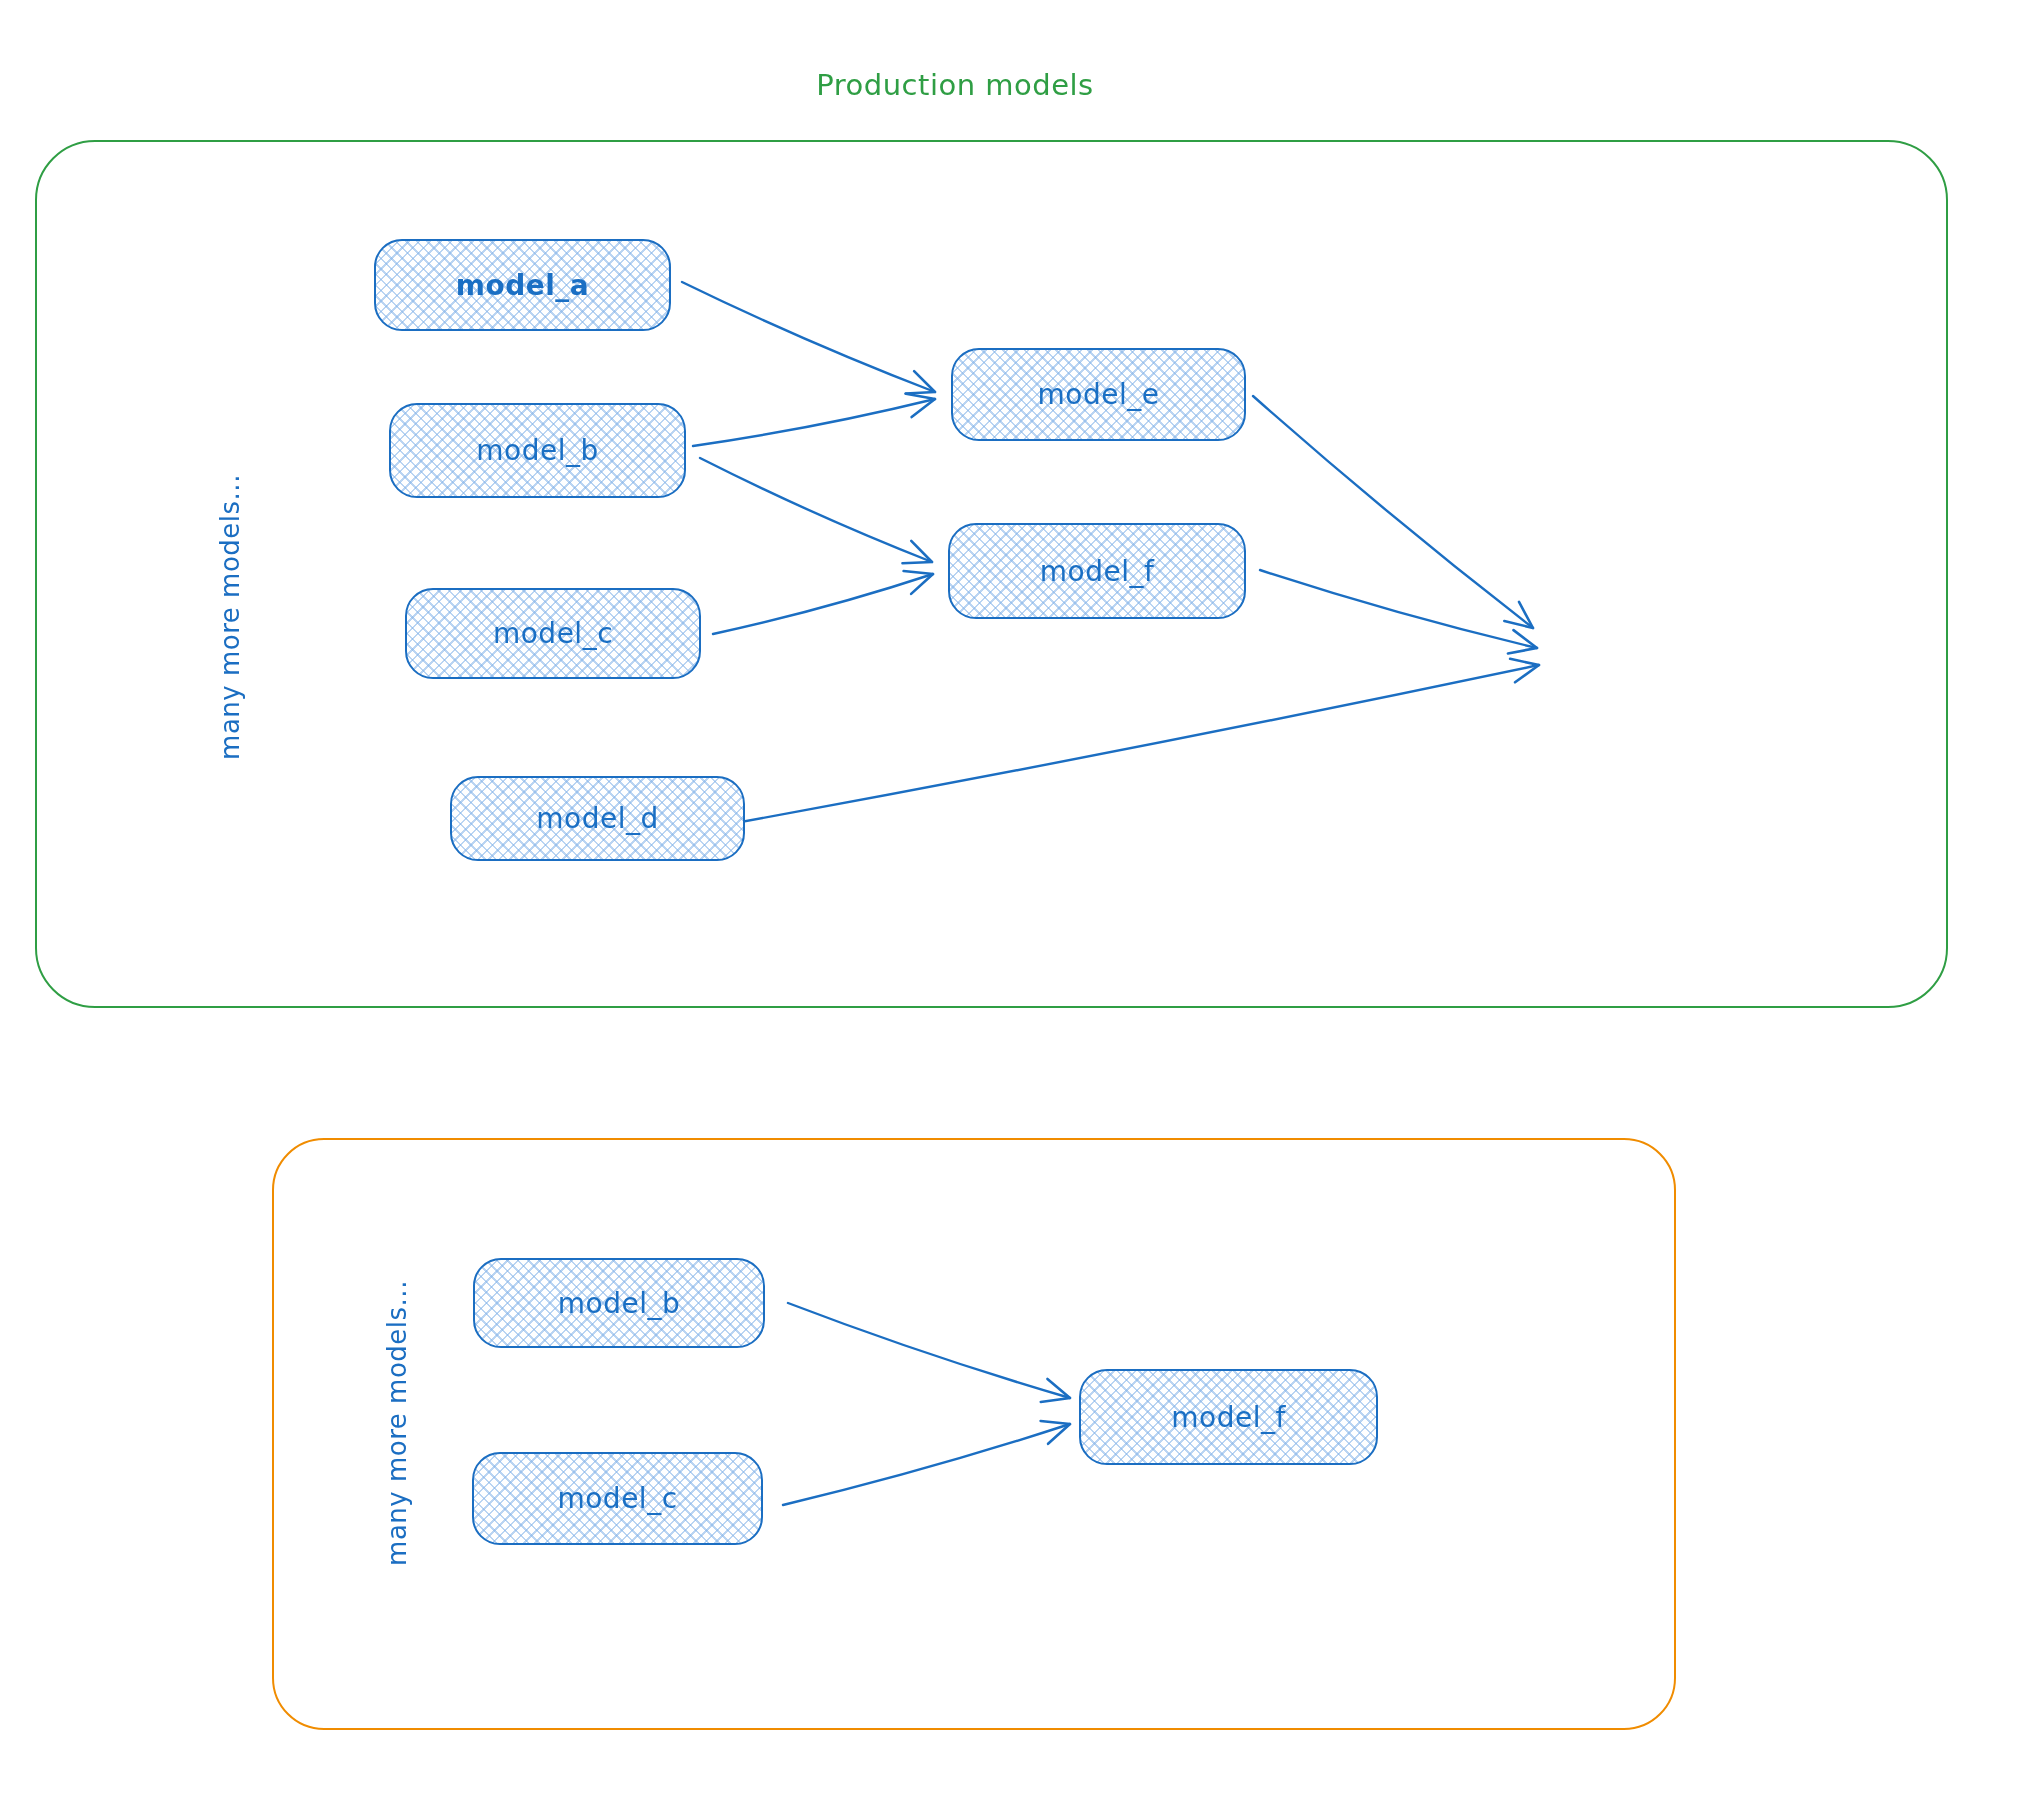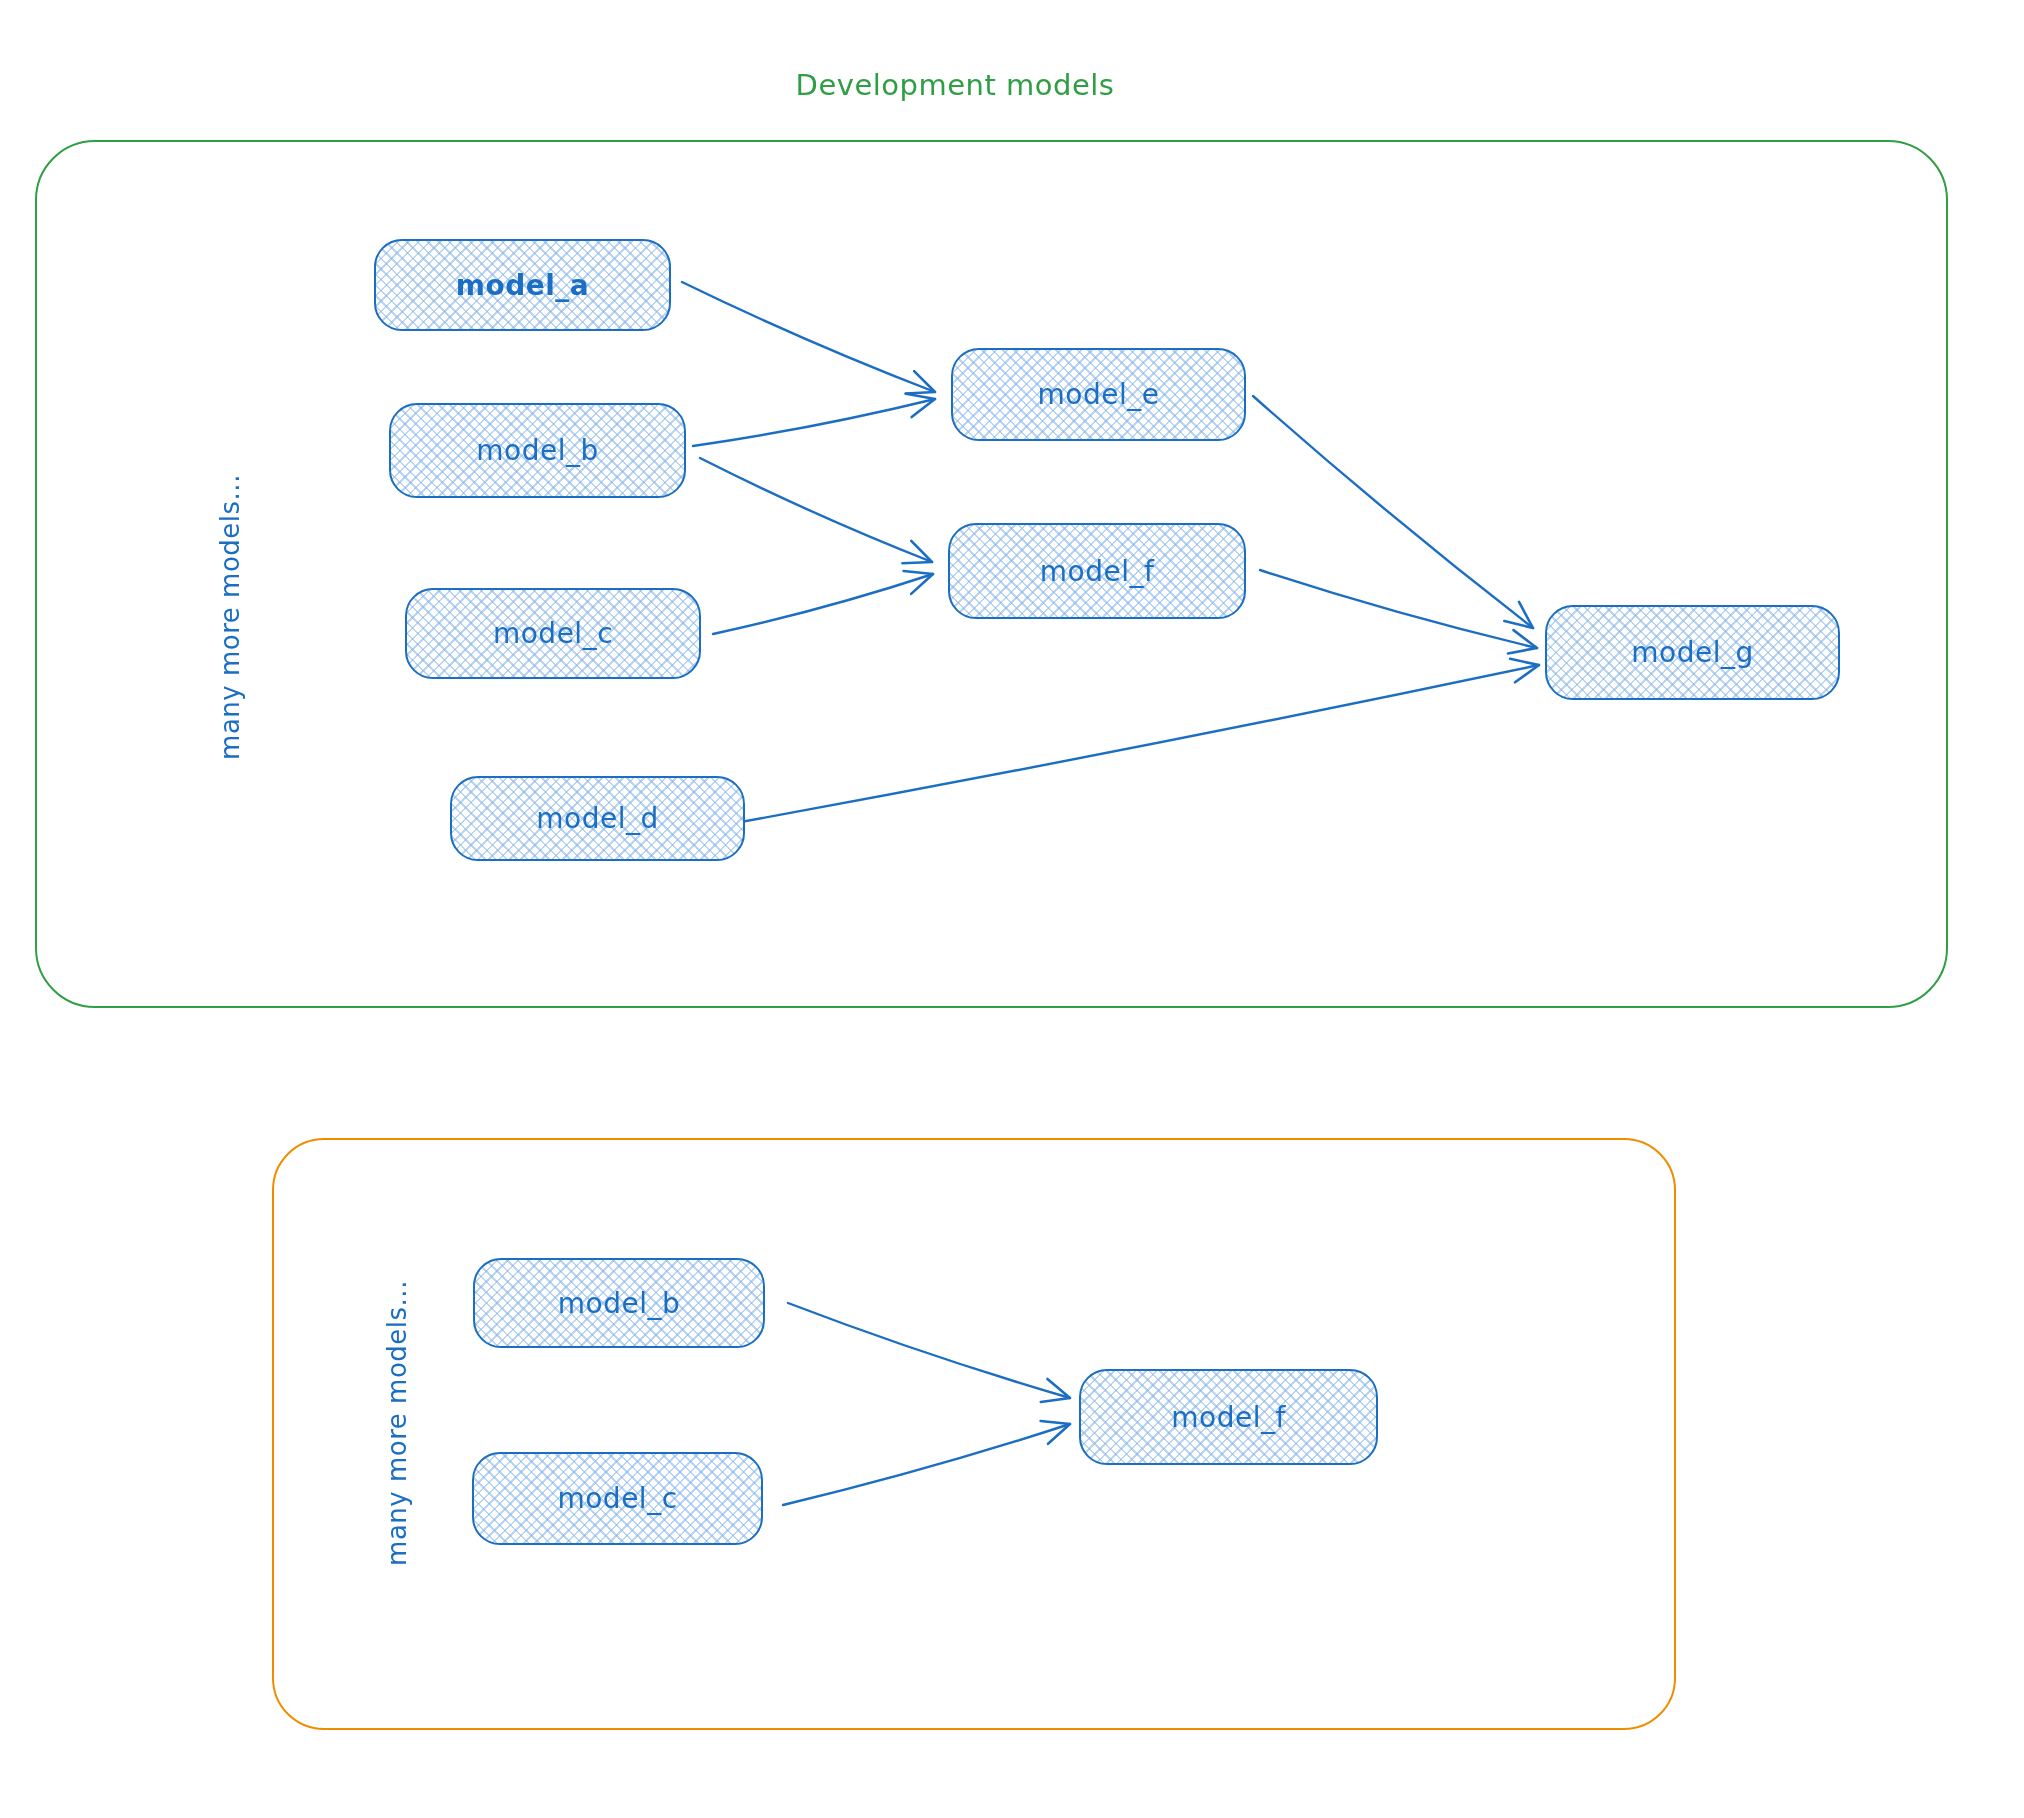--- a/index.html
+++ b/index.html
@@ -34,21 +34,21 @@
   }
 
   #edge-layer { position:absolute; left:0; top:0; pointer-events:none; }
   .edge { stroke:#1b6ec2; stroke-width:2.4px; fill:none; stroke-linecap:round; }
 </style>
 </head>
 <body>
 
 <div class="canvas" id="canvas">
 
-  <div class="section-title title-production">Development models</div>
+  <div class="section-title title-production">Production models</div>
 
   <div class="frame production"></div>
 
   <div class="vlabel vlabel-production">many more models...</div>
 
 
   <div class="frame development"></div>
 
   <div class="vlabel vlabel-development">many more models...</div>
 
@@ -68,17 +68,16 @@
       <path d="M 788 1303 Q 927.0844961678013 1356.1860219018952 1070 1398" class="edge" marker-end="url(#arrowhead)"></path>
       <path d="M 783 1505 Q 928.1297167271699 1470.2744284036762 1070 1424" class="edge" marker-end="url(#arrowhead)"></path>
     </svg>
 
 <div class="node" style="left: 374px; top: 239px; width: 297px; height: 92px; font-weight: bold;">model_a</div>
     <div class="node" style="left: 389px; top: 403px; width: 297px; height: 95px;">model_b</div>
     <div class="node" style="left: 405px; top: 588px; width: 296px; height: 91px;">model_c</div>
     <div class="node" style="left: 402px; top: 776px; width: 295px; height: 85px; margin-left: 48px;">model_d</div>
     <div class="node" style="left: 951px; top: 348px; width: 295px; height: 93px;">model_e</div>
     <div class="node" style="left: 948px; top: 523px; width: 298px; height: 96px;">model_f</div>
-    <div class="node" style="left: 1545px; top: 605px; width: 295px; height: 95px;">model_g</div>
     <div class="node" style="left: 473px; top: 1258px; width: 292px; height: 90px;">model_b</div>
     <div class="node" style="left: 472px; top: 1452px; width: 291px; height: 93px;">model_c</div>
     <div class="node" style="left: 1079px; top: 1369px; width: 299px; height: 96px;">model_f</div>
   </div>
 
 </body></html>

